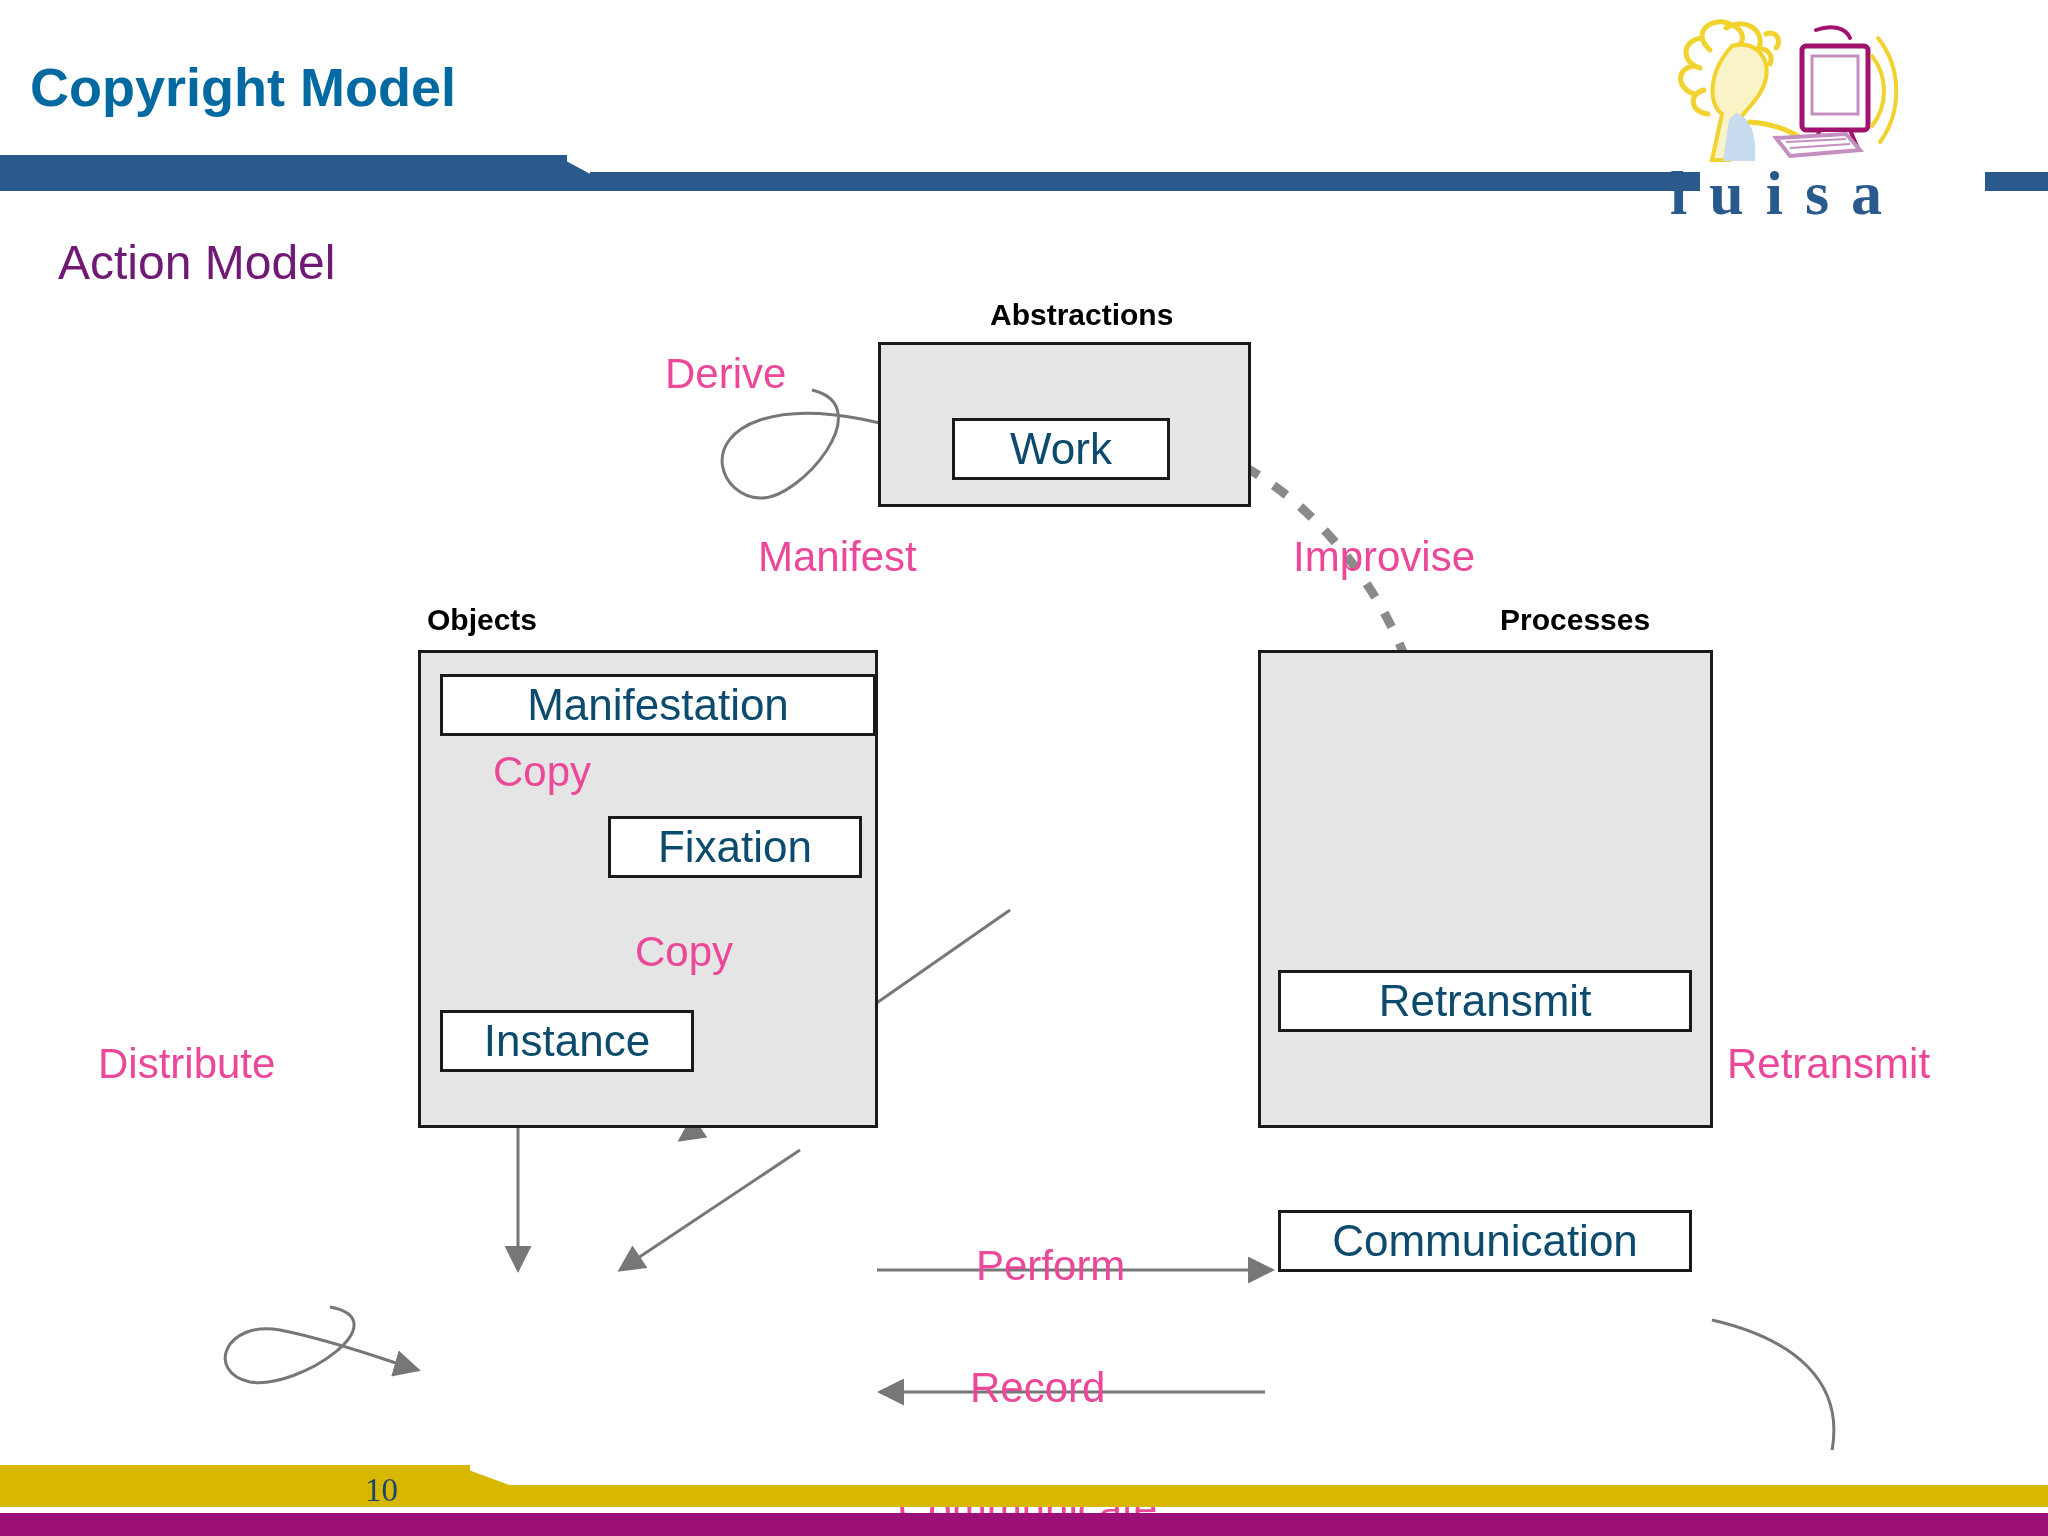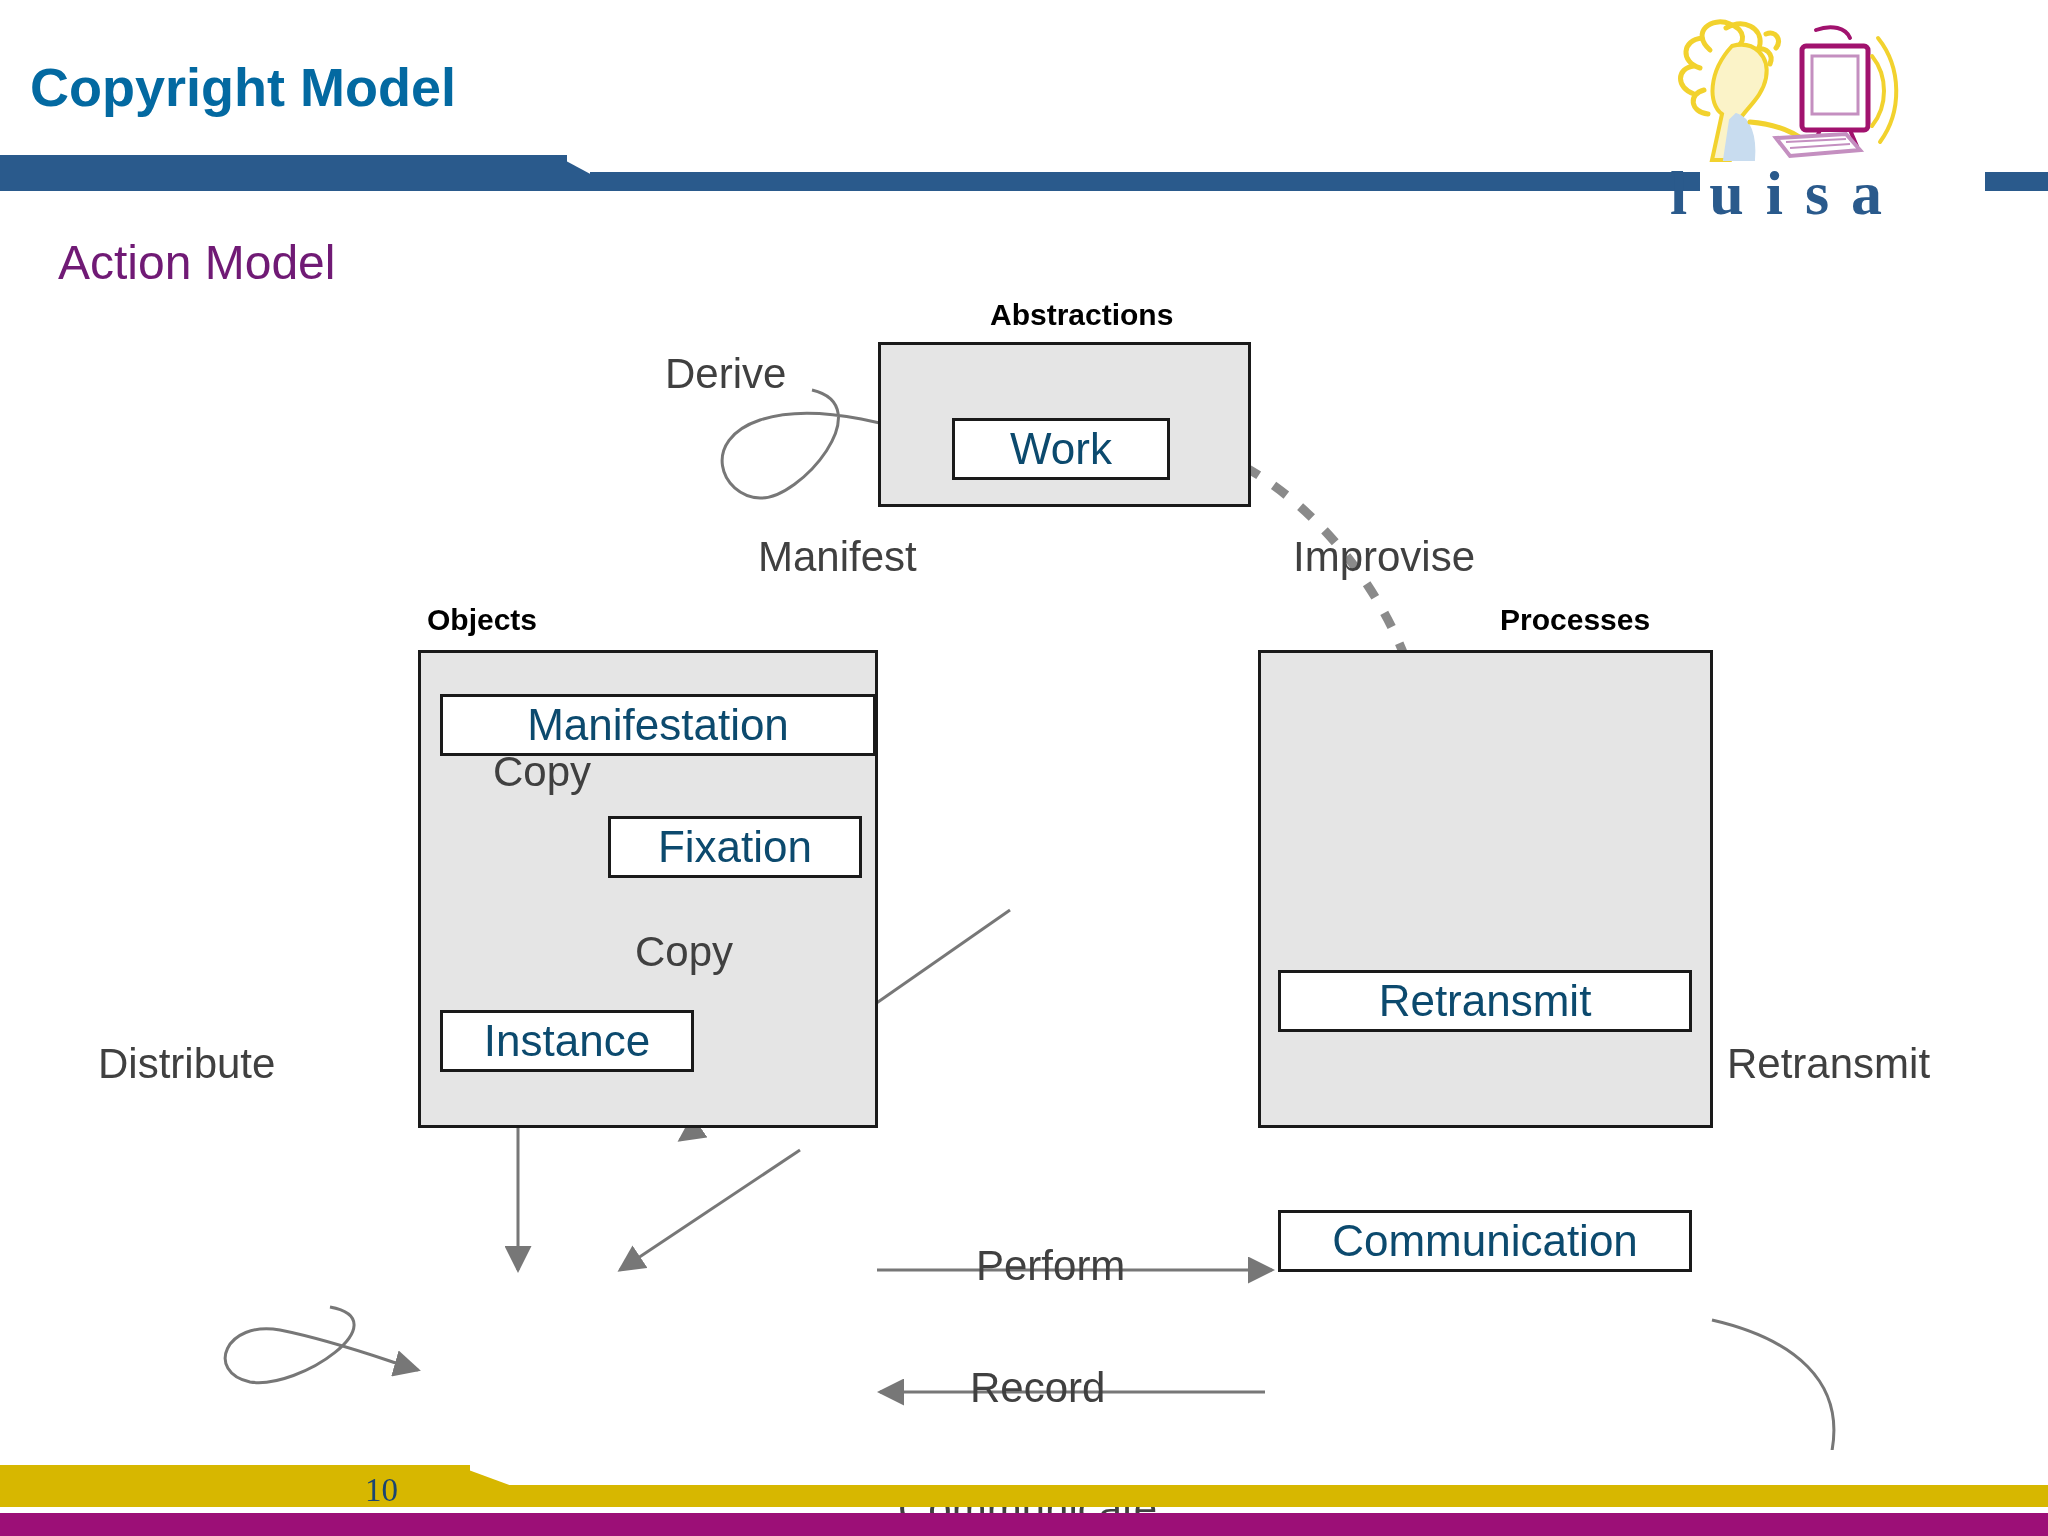--- a/index.html
+++ b/index.html
@@ -165,21 +165,21 @@
     display: flex;
     align-items: center;
     justify-content: center;
     font-size: 44px;
     color: #0c4a6e;
     white-space: nowrap;
   }
   .edge-label {
     position: absolute;
     font-size: 42px;
-    color: #404040;
+    color: #ec4899;
     white-space: nowrap;
     background: transparent;
   }
 </style>
 </head>
 <body>
 
 <div id="slide-title">Copyright Model</div>
 <div id="header-bar-main"></div>
 <div id="header-bar-step"></div>
@@ -263,21 +263,21 @@
       <path d="M1182 172 C1300 200, 1400 330, 1420 440 C1434 520, 1440 640, 1440 720" marker-end="url(#arrowDash)"></path>
     </g>
   </svg>
 
   <div class="group-label" style="left:990px; top:28px;">Abstractions</div>
   <div class="group-box" style="left:878px; top:72px; width:373px; height:165px;"></div>
   <div class="node-box" style="left:952px; top:148px; width:218px; height:62px;">Work</div>
 
   <div class="group-label" style="left:427px; top:333px;">Objects</div>
   <div class="group-box" style="left:418px; top:380px; width:460px; height:478px;"></div>
-  <div class="node-box" style="left:440px; top:424px; width:436px; height:62px;">Manifestation</div>
+  <div class="node-box" style="left:440px; top:404px; width:436px; height:62px;">Manifestation</div>
   <div class="node-box" style="left:608px; top:546px; width:254px; height:62px;">Fixation</div>
   <div class="node-box" style="left:440px; top:740px; width:254px; height:62px;">Instance</div>
 
   <div class="group-label" style="left:1500px; top:333px;">Processes</div>
   <div class="group-box" style="left:1258px; top:380px; width:455px; height:478px;"></div>
   <div class="node-box" style="left:1278px; top:700px; width:414px; height:62px;">Retransmit</div>
   <div class="node-box" style="left:1278px; top:940px; width:414px; height:62px;">Communication</div>
 
   <div class="edge-label" style="left:665px; top:80px;">Derive</div>
   <div class="edge-label" style="left:758px; top:263px;">Manifest</div>

